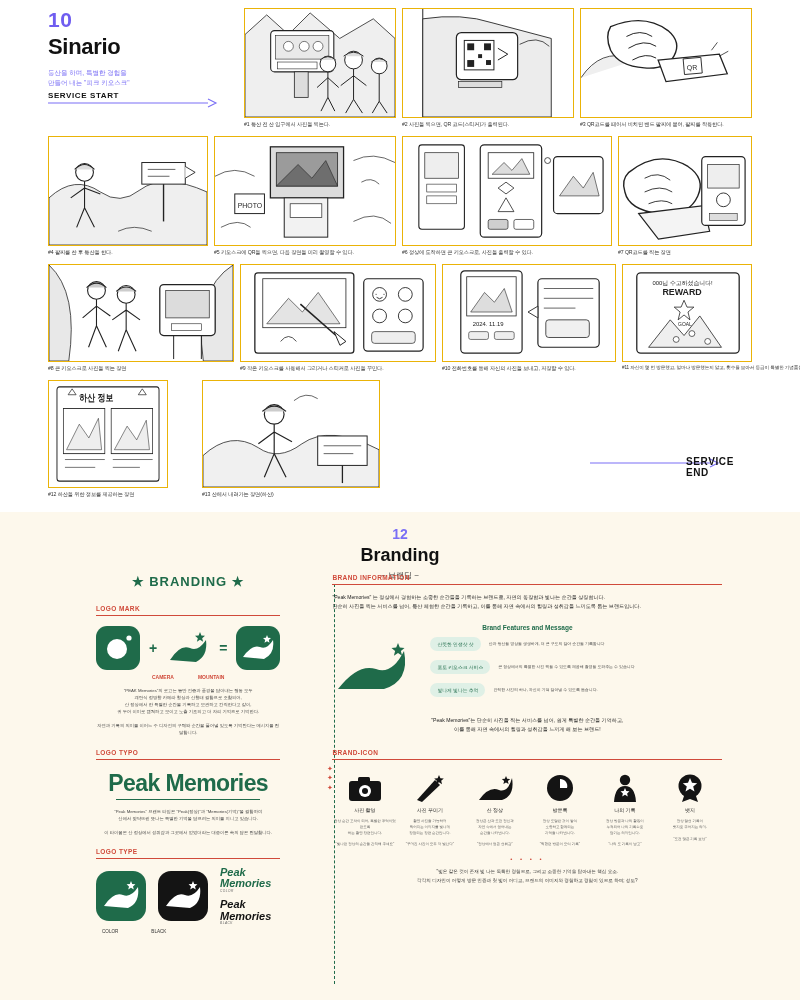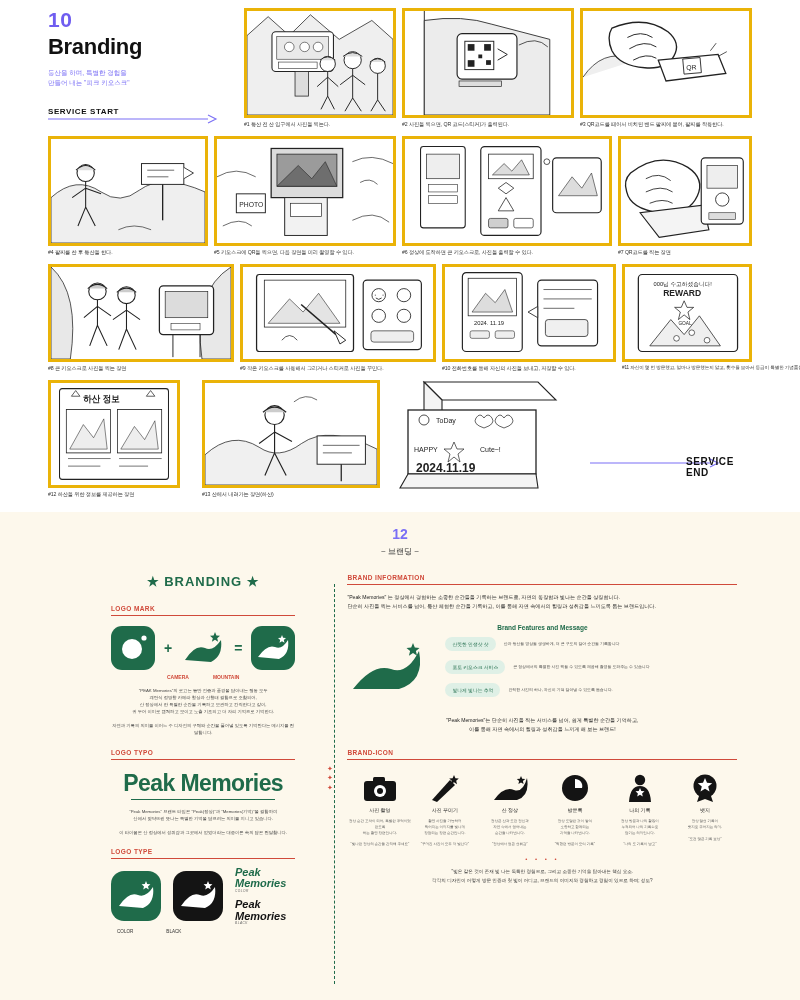--- a/index.html
+++ b/index.html
@@ -15,47 +15,47 @@
 
   
   #sec-scenario {
     top:0; height:512px; background:#ffffff;
   }
   .sc-inner { position:absolute; left:48px; top:8px; width:704px; }
   .sc-head { width:180px; }
   .sc-num { color:#6f5df0; font-size:21px; font-weight:bold; letter-spacing:.5px; }
   .sc-title { font-size:22px; font-weight:bold; color:#111; margin-top:2px; letter-spacing:-.3px;}
   .sc-sub { font-size:6.5px; color:#7a6ff5; line-height:1.6; margin-top:8px; }
-  .sc-start { font-size:8px; font-weight:bold; letter-spacing:.6px; color:#111; margin-top:18px;}
+  .sc-start { font-size:8px; font-weight:bold; letter-spacing:.6px; color:#111; margin-top:2px;}
   .sc-arrow { height:10px; position:relative; }
   .sc-arrow svg { position:absolute; left:0; top:-4px; }
   .cell { position:absolute; }
   .frame {
     width:100%; height:100%;
-    border:3px solid #eab308; background:#a3a3a3;
+    border:1px solid #eab308; background:#a3a3a3;
     overflow:hidden; position:relative;
   }
   .cap {
     font-size:5.2px; color:#333; margin-top:2.5px;
     white-space:nowrap; letter-spacing:-.1px;
   }
   .sketch { position:absolute; inset:0; }
   .sketch svg { width:100%; height:100%; display:block; }
 
   .service-end {
     position:absolute; font-size:10px; font-weight:bold; letter-spacing:.6px; color:#111;
   }
 
   
   #sec-branding { top:512px; height:488px; background:#fdf8ec; }
   .br-num { text-align:center; color:#7a6ff5; font-size:14px; font-weight:bold; padding-top:14px; }
   .br-title { text-align:center; font-size:18px; font-weight:bold; color:#111; margin-top:3px;}
   .br-sub { text-align:center; font-size:8px; color:#333; margin-top:4px; }
 
-  .br-cols { position:absolute; top:62px; left:0; width:764px; height:420px; display:flex;margin-left:15px; }
+  .br-cols { position:absolute; top:62px; left:0; width:764px; height:420px; display:flex; }
   .br-left { width:330px; padding:0 28px 0 96px; position:relative; }
   .br-right { width:470px; padding:0 56px 0 24px; position:relative; }
   .br-divider { position:absolute; left:334px; top:72px; width:1px; height:400px;
      border-left:1px dashed #1f6b4a; }
   .br-dots { position:absolute; left:327px; top:252px; color:#d04a3a; font-size:7px; line-height:1.35; }
 
   .br-brandmark { text-align:center; font-size:13px; font-weight:bold; color:#1f6b4a; letter-spacing:1px; margin-bottom:16px;}
   .sec-label { color:#d04a3a; font-size:6.5px; font-weight:bold; letter-spacing:.4px; }
   .sec-rule { border-bottom:1px solid #d04a3a; margin:3px 0 8px; }
 
@@ -98,21 +98,21 @@
   .br-foot { text-align:center; font-size:4.6px; color:#333; line-height:1.8; margin-top:6px; }
 </style>
 </head>
 <body>
 
 <div class="page" id="sec-scenario">
   <div class="sc-inner">
 
     <div class="sc-head">
       <div class="sc-num">10</div>
-      <div class="sc-title">Branding</div>
+      <div class="sc-title">Sinario</div>
       <div class="sc-sub" style="white-space:pre-line">등산을 하며, 특별한 경험을
 만들어 내는 "피크 키오스크"</div>
       <div class="sc-start">SERVICE START</div>
       <div class="sc-arrow">
         <svg width="170" height="14" viewBox="0 0 170 14">
             <path d="M0 7 L160 7" stroke="#7a6ff5" stroke-width="1.1" fill="none"></path>
             <path d="M160 3 L168 7 L160 11" stroke="#7a6ff5" stroke-width="1.1" fill="none"></path>
           </svg>
       </div>
     </div>
@@ -361,21 +361,21 @@
           <path d="M26 84 L48 56 L62 72 L78 52 L100 84Z" fill="#efefef" stroke="#222" stroke-width="0.8"></path>
           <circle cx="54" cy="76" r="3" fill="#fff" stroke="#222" stroke-width="0.7"></circle>
           <circle cx="70" cy="70" r="3" fill="#fff" stroke="#222" stroke-width="0.7"></circle>
           <circle cx="86" cy="78" r="3" fill="#fff" stroke="#222" stroke-width="0.7"></circle>
         </svg>
           </div>
       </div>
       <div class="cap" style="white-space:nowrap; font-size:4.6px;">#11 자신이 몇 번 방문했고, 얼마나 방문했는지 알고, 횟수를 모아서 등급이 특별한 기념품을 제공한다.</div>
     </div>
 
-    <div class="cell" style="left:0px; top:372px; width:132px; height:108px;">
+    <div class="cell" style="left:0px; top:372px; width:120px; height:108px;">
       <div class="frame">
         <div class="sketch">
         <svg viewBox="0 0 148 108" preserveAspectRatio="none">
           <rect width="148" height="108" fill="#fff"></rect>
           <rect x="10" y="6" width="128" height="96" rx="3" fill="#fff" stroke="#222" stroke-width="1.2"></rect>
           <text x="38" y="20" font-size="10" font-weight="bold" font-family="Liberation Sans" fill="#222">하산 정보</text>
           <path d="M24 14 l5 -6 l5 6Z M112 14 l5 -6 l5 6Z" fill="#fff" stroke="#222" stroke-width="0.8"></path>
           <rect x="18" y="28" width="52" height="46" fill="#fff" stroke="#222" stroke-width="0.9"></rect>
           <path d="M22 70 L38 44 L50 58 L62 38 L66 70Z" fill="#eee" stroke="#222" stroke-width="0.6"></path>
           <rect x="78" y="28" width="52" height="46" fill="#fff" stroke="#222" stroke-width="0.9"></rect>
@@ -401,52 +401,35 @@
           <rect x="116" y="56" width="50" height="30" fill="#fff" stroke="#222" stroke-width="1"></rect>
           <path d="M141 86 L141 104" stroke="#222" stroke-width="1.3"></path>
           <path d="M122 66 h38 M122 74 h30" stroke="#222" stroke-width="0.7"></path>
           <path d="M92 20 q12 -10 24 -2" fill="none" stroke="#222" stroke-width="0.7"></path>
         </svg>
           </div>
       </div>
       <div class="cap">#13 산에서 내려가는 장면(하산)</div>
     </div>
 
-    <div class="cell" style="left:340px; top:368px; width:178px; height:120px;">
-      <div class="sketch" style="position:relative;height:120px;">
-      <svg viewBox="0 0 178 120" preserveAspectRatio="none">
-        <path d="M36 6 L150 6 L168 24 L54 24Z" fill="#fff" stroke="#222" stroke-width="1.1"></path>
-        <path d="M36 6 L36 34 L54 52 L54 24Z" fill="#f4f4f4" stroke="#222" stroke-width="1.1"></path>
-        <rect x="20" y="34" width="128" height="64" fill="#fff" stroke="#222" stroke-width="1.3"></rect>
-        <circle cx="36" cy="44" r="5" fill="#fff" stroke="#222" stroke-width="0.8"></circle>
-        <text x="48" y="47" font-size="7" font-family="Liberation Sans" fill="#222">ToDay</text>
-        <path d="M96 42 q4 -6 8 0 q4 6 -8 10 q-12 -4 -8 -10 q4 -6 8 0Z" fill="#fff" stroke="#222" stroke-width="0.7"></path>
-        <path d="M116 42 q4 -6 8 0 q4 6 -8 10 q-12 -4 -8 -10 q4 -6 8 0Z" fill="#fff" stroke="#222" stroke-width="0.7"></path>
-        <text x="26" y="76" font-size="7" font-family="Liberation Sans" fill="#222">HAPPY</text>
-        <path d="M66 66 l3 7 h7 l-6 5 l2 8 l-6 -5 l-6 5 l2 -8 l-6 -5 h7Z" fill="#fff" stroke="#222" stroke-width="0.7"></path>
-        <text x="92" y="76" font-size="7" font-family="Liberation Sans" fill="#222">Cute~!</text>
-        <text x="28" y="96" font-size="12" font-weight="bold" font-family="Liberation Sans" fill="#222">2024.11.19</text>
-        <path d="M20 98 L12 112 L150 112 L148 98Z" fill="#f4f4f4" stroke="#222" stroke-width="1.1"></path>
-      </svg>
-      </div>
-    </div>
 
     <div class="sc-arrow" style="position:absolute; left:542px; top:452px; width:130px;">
       <svg width="130" height="14" viewBox="0 0 130 14">
           <path d="M0 7 L120 7" stroke="#7a6ff5" stroke-width="1.1" fill="none"></path>
           <path d="M120 3 L128 7 L120 11" stroke="#7a6ff5" stroke-width="1.1" fill="none"></path>
         </svg>
     </div>
     <div class="service-end" style="left:638px; top:448px;">SERVICE END</div>
 
   </div>
 </div>
 
 <div class="page" id="sec-branding">
   <div class="br-num">12</div>
+  <div class="br-title">Branding</div>
   <div class="br-sub">~ 브랜딩 ~</div>
 
   <div class="br-divider"></div>
   <div class="br-dots">✦<br>✦<br>✦</div>
 
   <div class="br-cols">
 
     <div class="br-left">
       <div class="br-brandmark">★ BRANDING ★</div>
 

